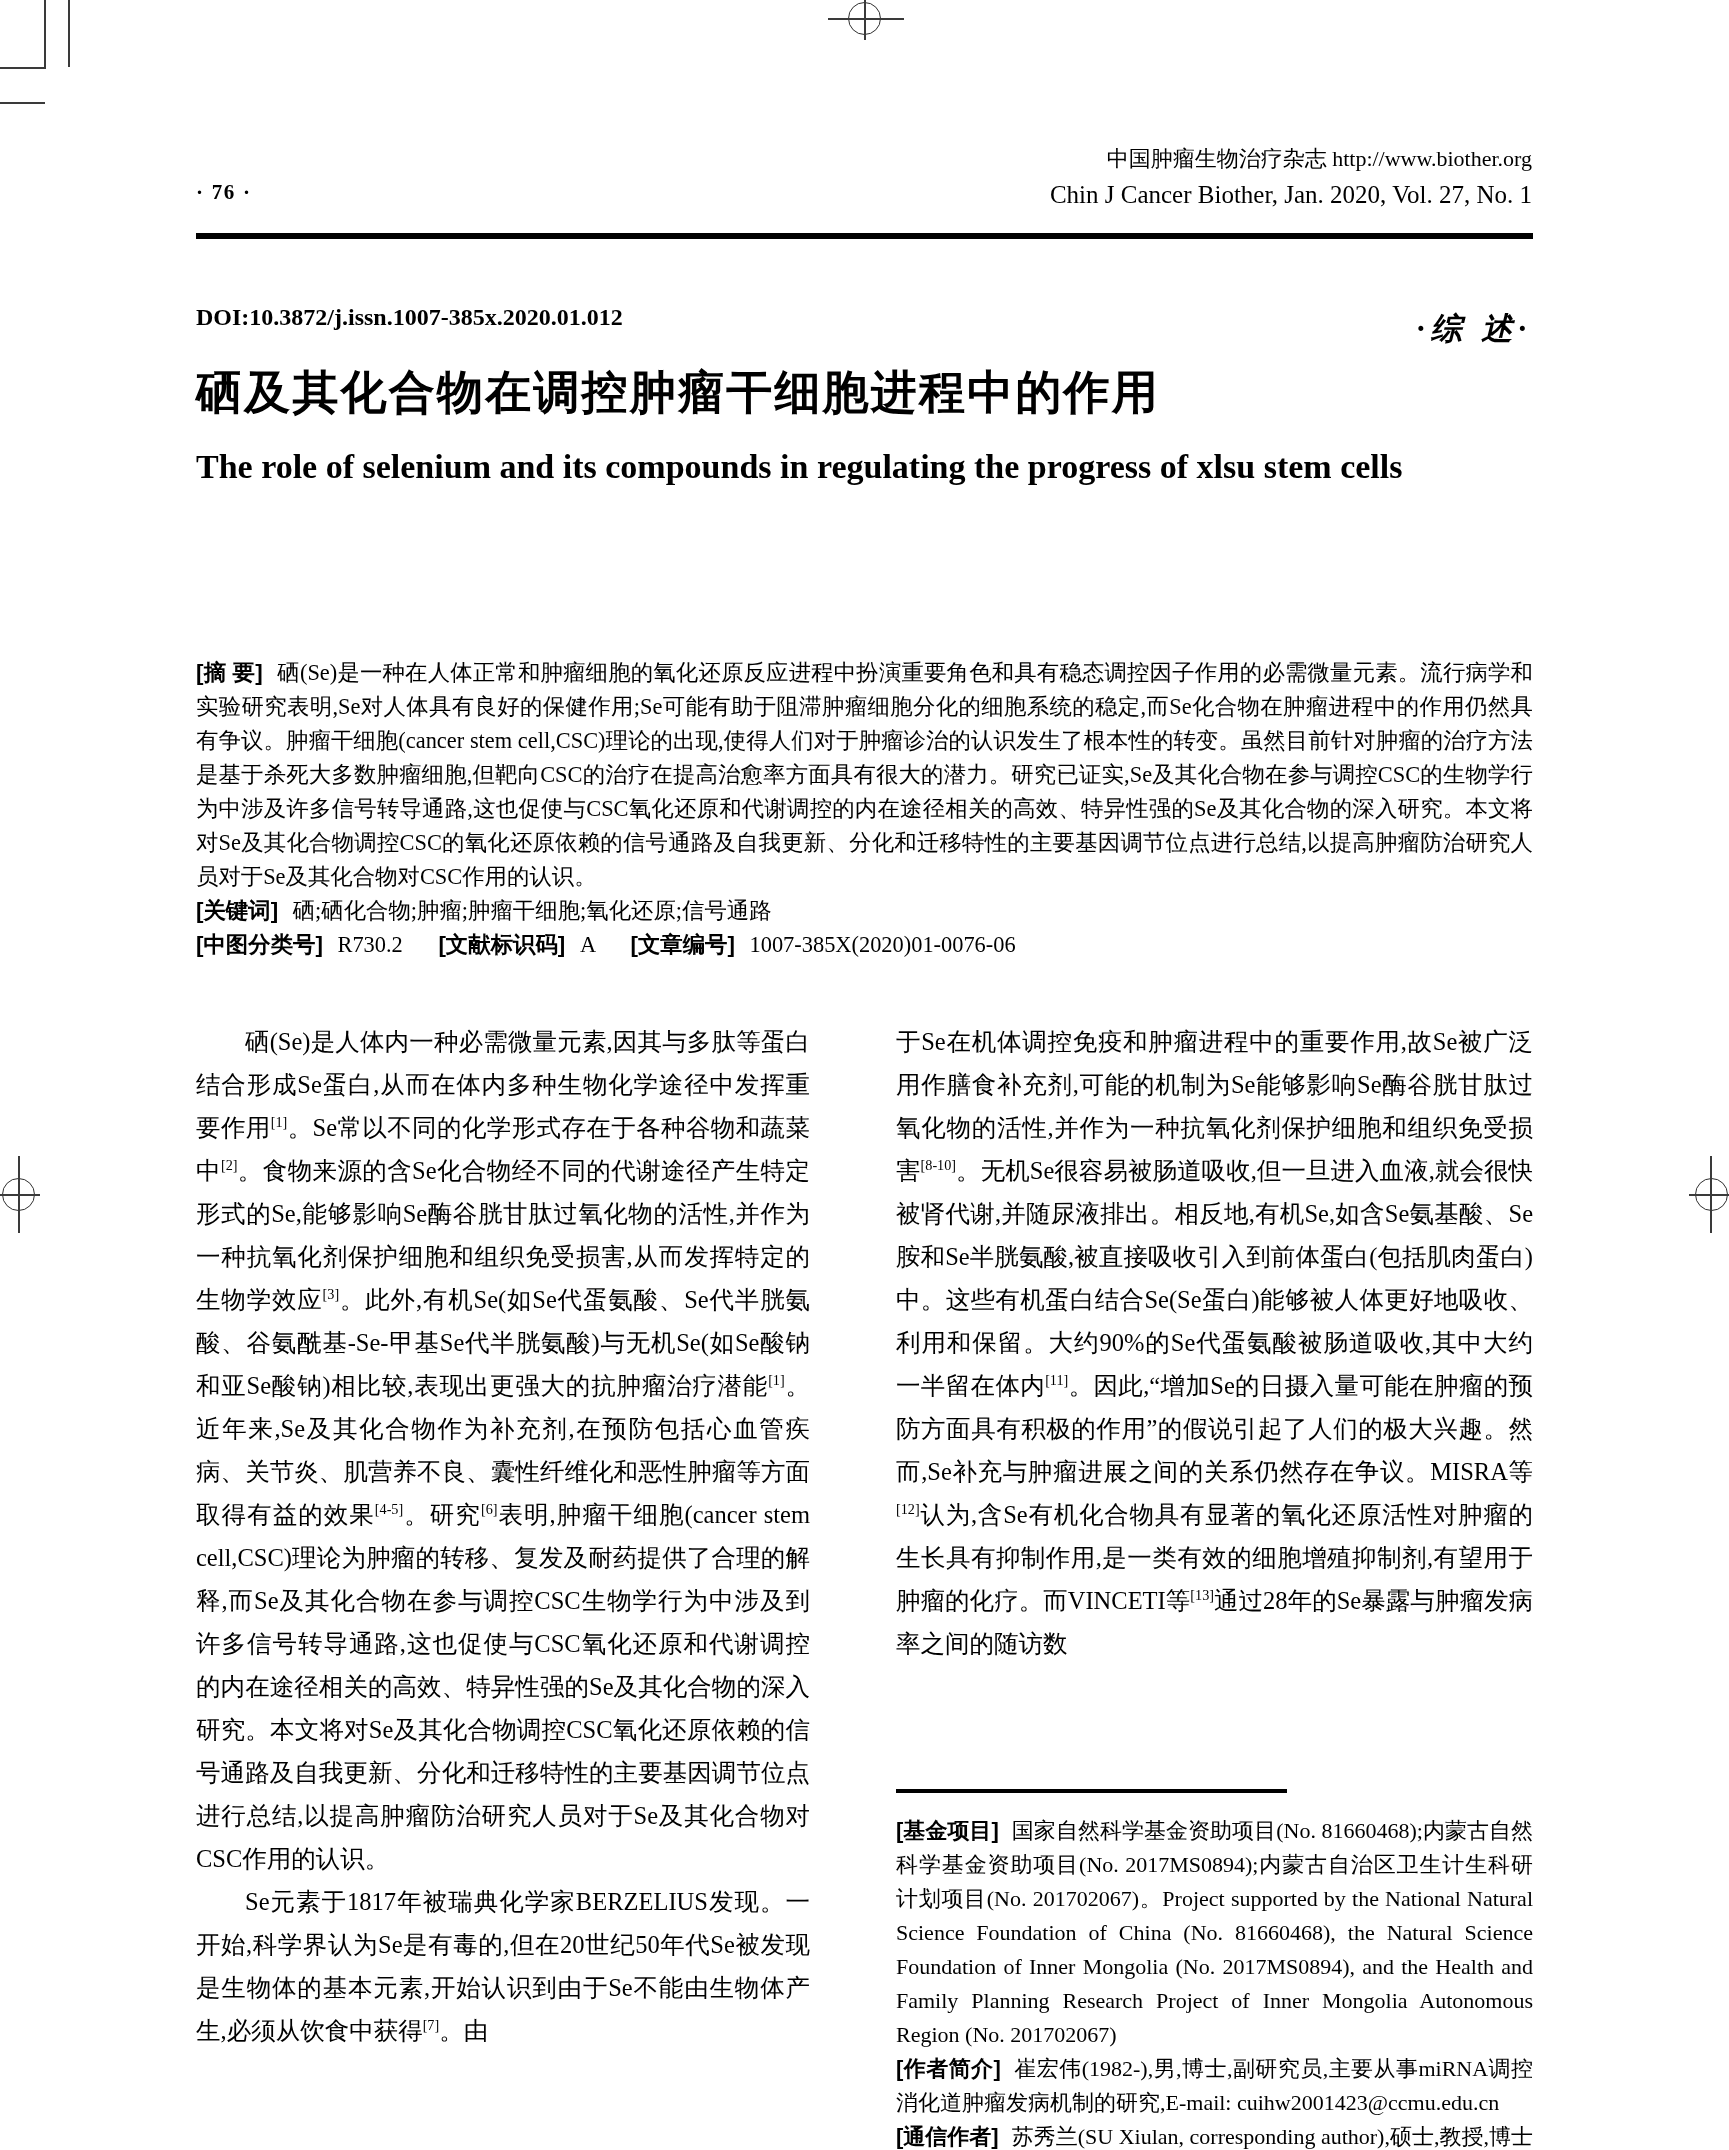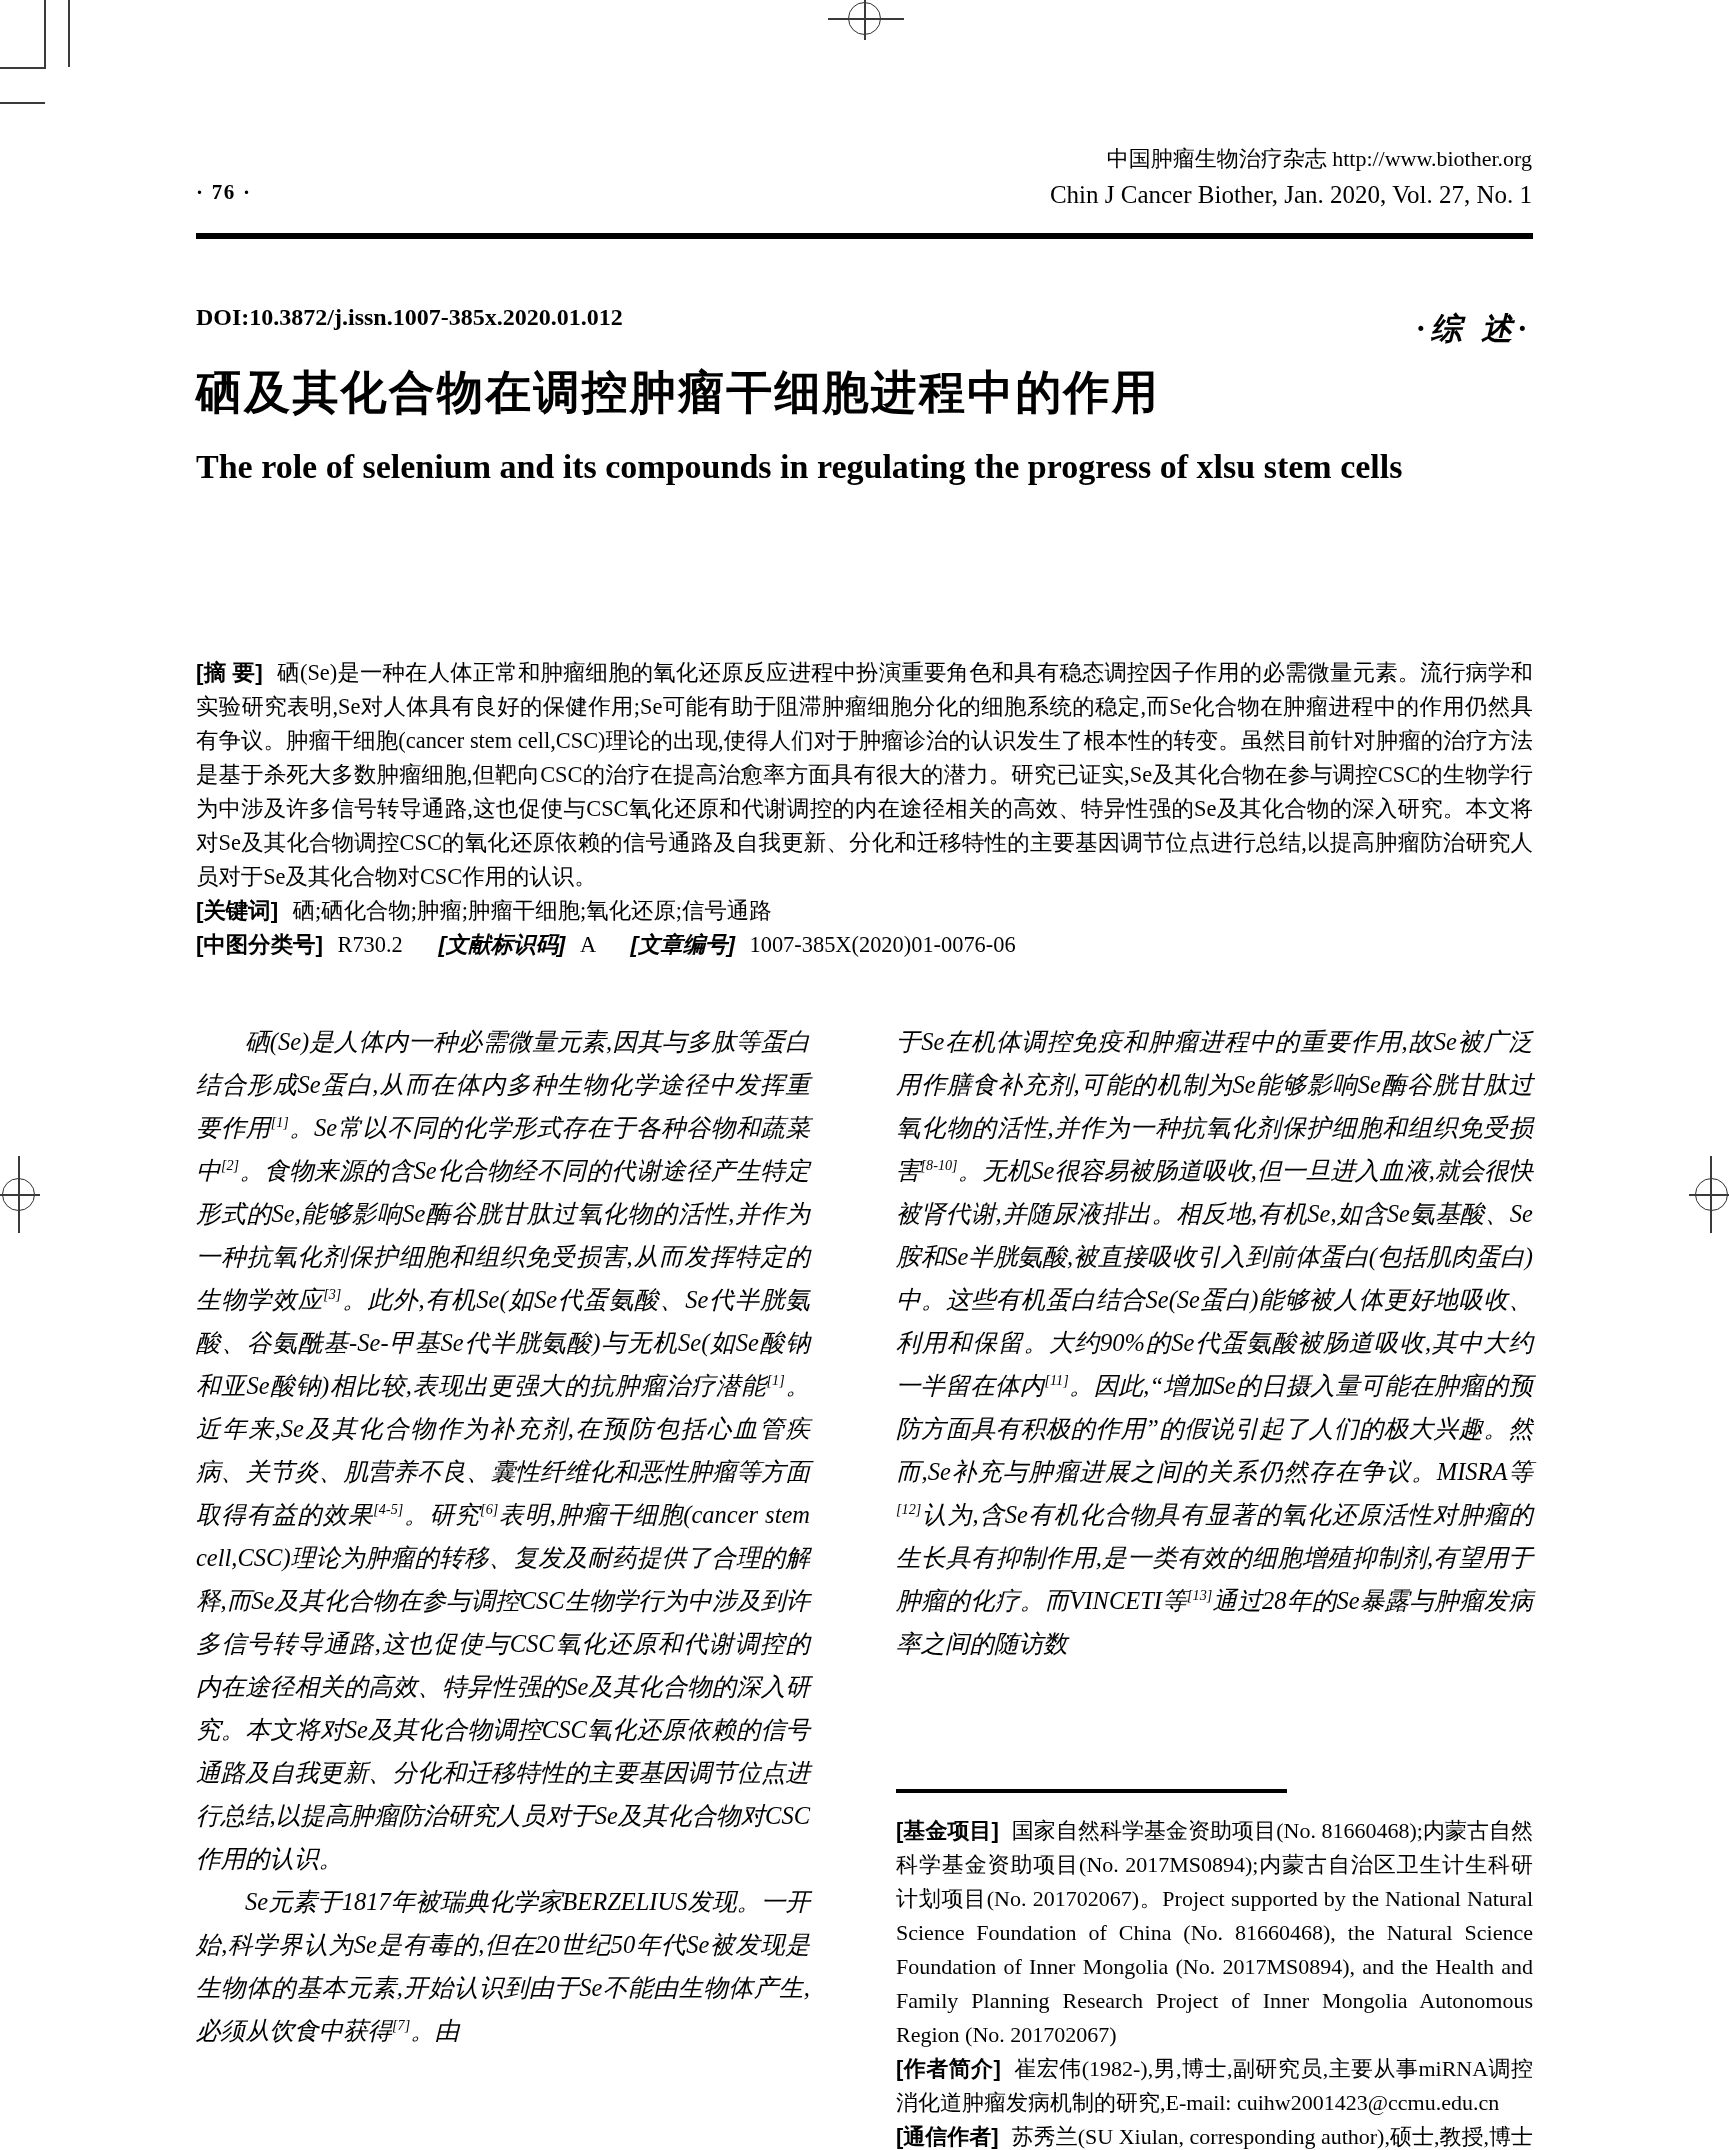--- a/index.html
+++ b/index.html
@@ -23,27 +23,27 @@
 
   
   .title-cn  { left:196px; top:362px;  font-size:46px; font-weight:bold; letter-spacing:2.2px; }
   .title-en  { left:196px; top:441px; width:1346px; font-size:34px; font-weight:bold; line-height:52px; }
   .authors   { left:196px; top:578px; font-size:26px; font-style:italic; }
 
   
   .front-matter { left:196px; top:656px; width:1337px; font-size:22.4px; line-height:34px; text-align:justify; }
   .front-matter .lbl { font-weight:bold; font-family:"Liberation Sans","DejaVu Sans",sans-serif; margin-right:14.6px; }
   .front-matter p { margin:0; }
-  .meta-gap { margin-left:30px;font-style:italic; }
+  .meta-gap { margin-left:30px; }
 
   
   .col { font-size:24.5px; line-height:43px; text-align:justify; }
   .col-left  { left:196px;  top:1020px; width:614px; }
   .col-right { left:896px; top:1020px; width:637px; }
-  .col p { margin:0;font-style:italic; }
+  .col p { margin:0; }
   .col p.indent { text-indent:2em; }
   .sec-heading { font-family:"Liberation Sans","DejaVu Sans",sans-serif; font-weight:bold; font-size:25px; margin:18px 0; line-height:43px; }
   .sec-num { margin-right:24px; }
 
   sup.ref { font-size:0.58em; vertical-align:super; line-height:0; }
 
   
   .footnote-rule { left:896px; top:1789px; width:391px; height:3.9px; background:#000; }
   .footnotes { left:896px; top:1814px; width:637px; font-size:22px; line-height:34px; text-align:justify; }
   .footnotes p { margin:0; }

